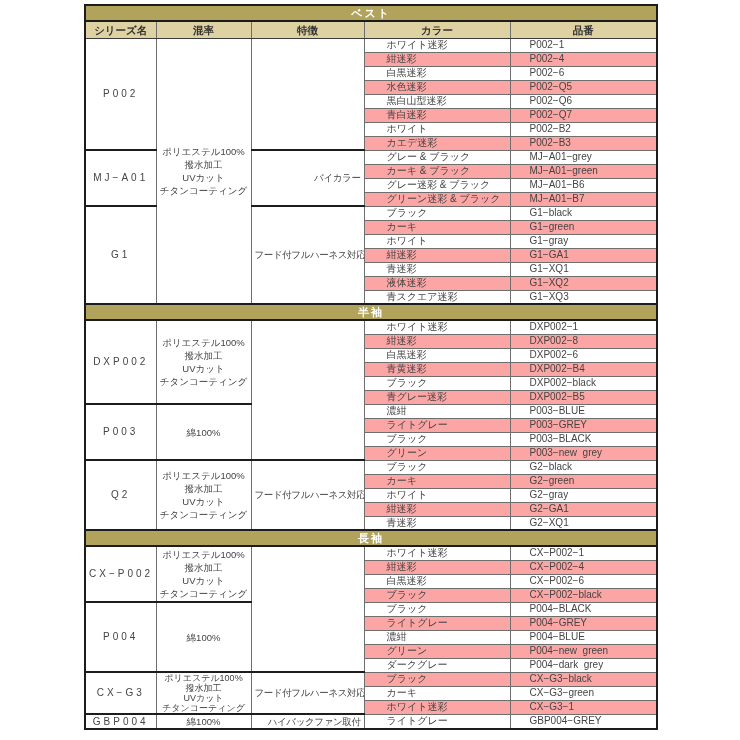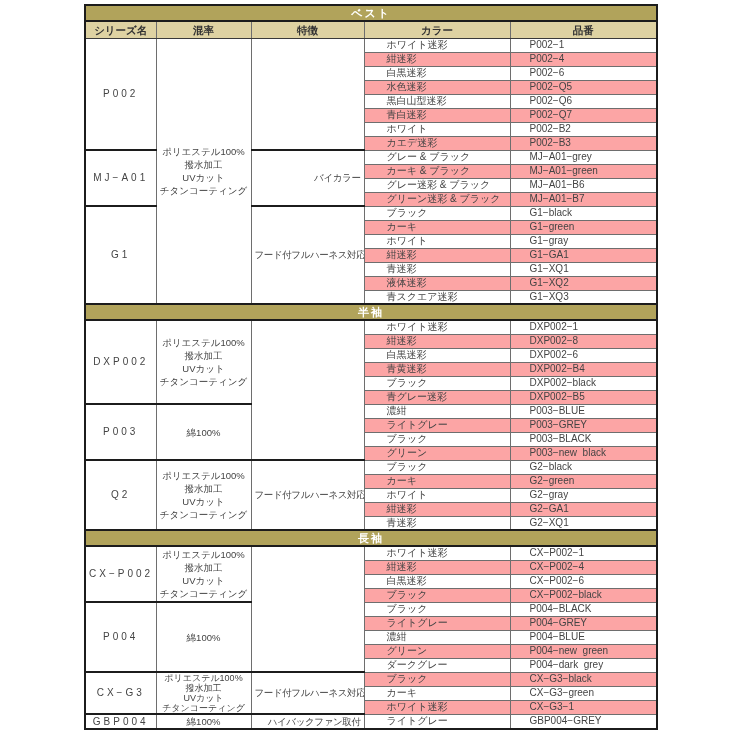--- a/index.html
+++ b/index.html
@@ -212,21 +212,21 @@
           <tr>
             <td class="color cream">ライトグレー</td>
             <td class="code cream">P003−GREY</td>
           </tr>
           <tr>
             <td class="color">ブラック</td>
             <td class="code">P003−BLACK</td>
           </tr>
           <tr>
             <td class="color cream">グリーン</td>
-            <td class="code cream">P003−new  black</td>
+            <td class="code cream">P003−new  grey</td>
           </tr>
           <tr>
             <td rowspan="5" class="series gstart">Q2</td>
             <td rowspan="5" class="blend gstart">ポリエステル100%
 撥水加工
 UVカット
 チタンコーティング</td>
             <td rowspan="5" class="feature gstart">フード付フルハーネス対応</td>
             <td class="color">ブラック</td>
             <td class="code">G2−black</td>

